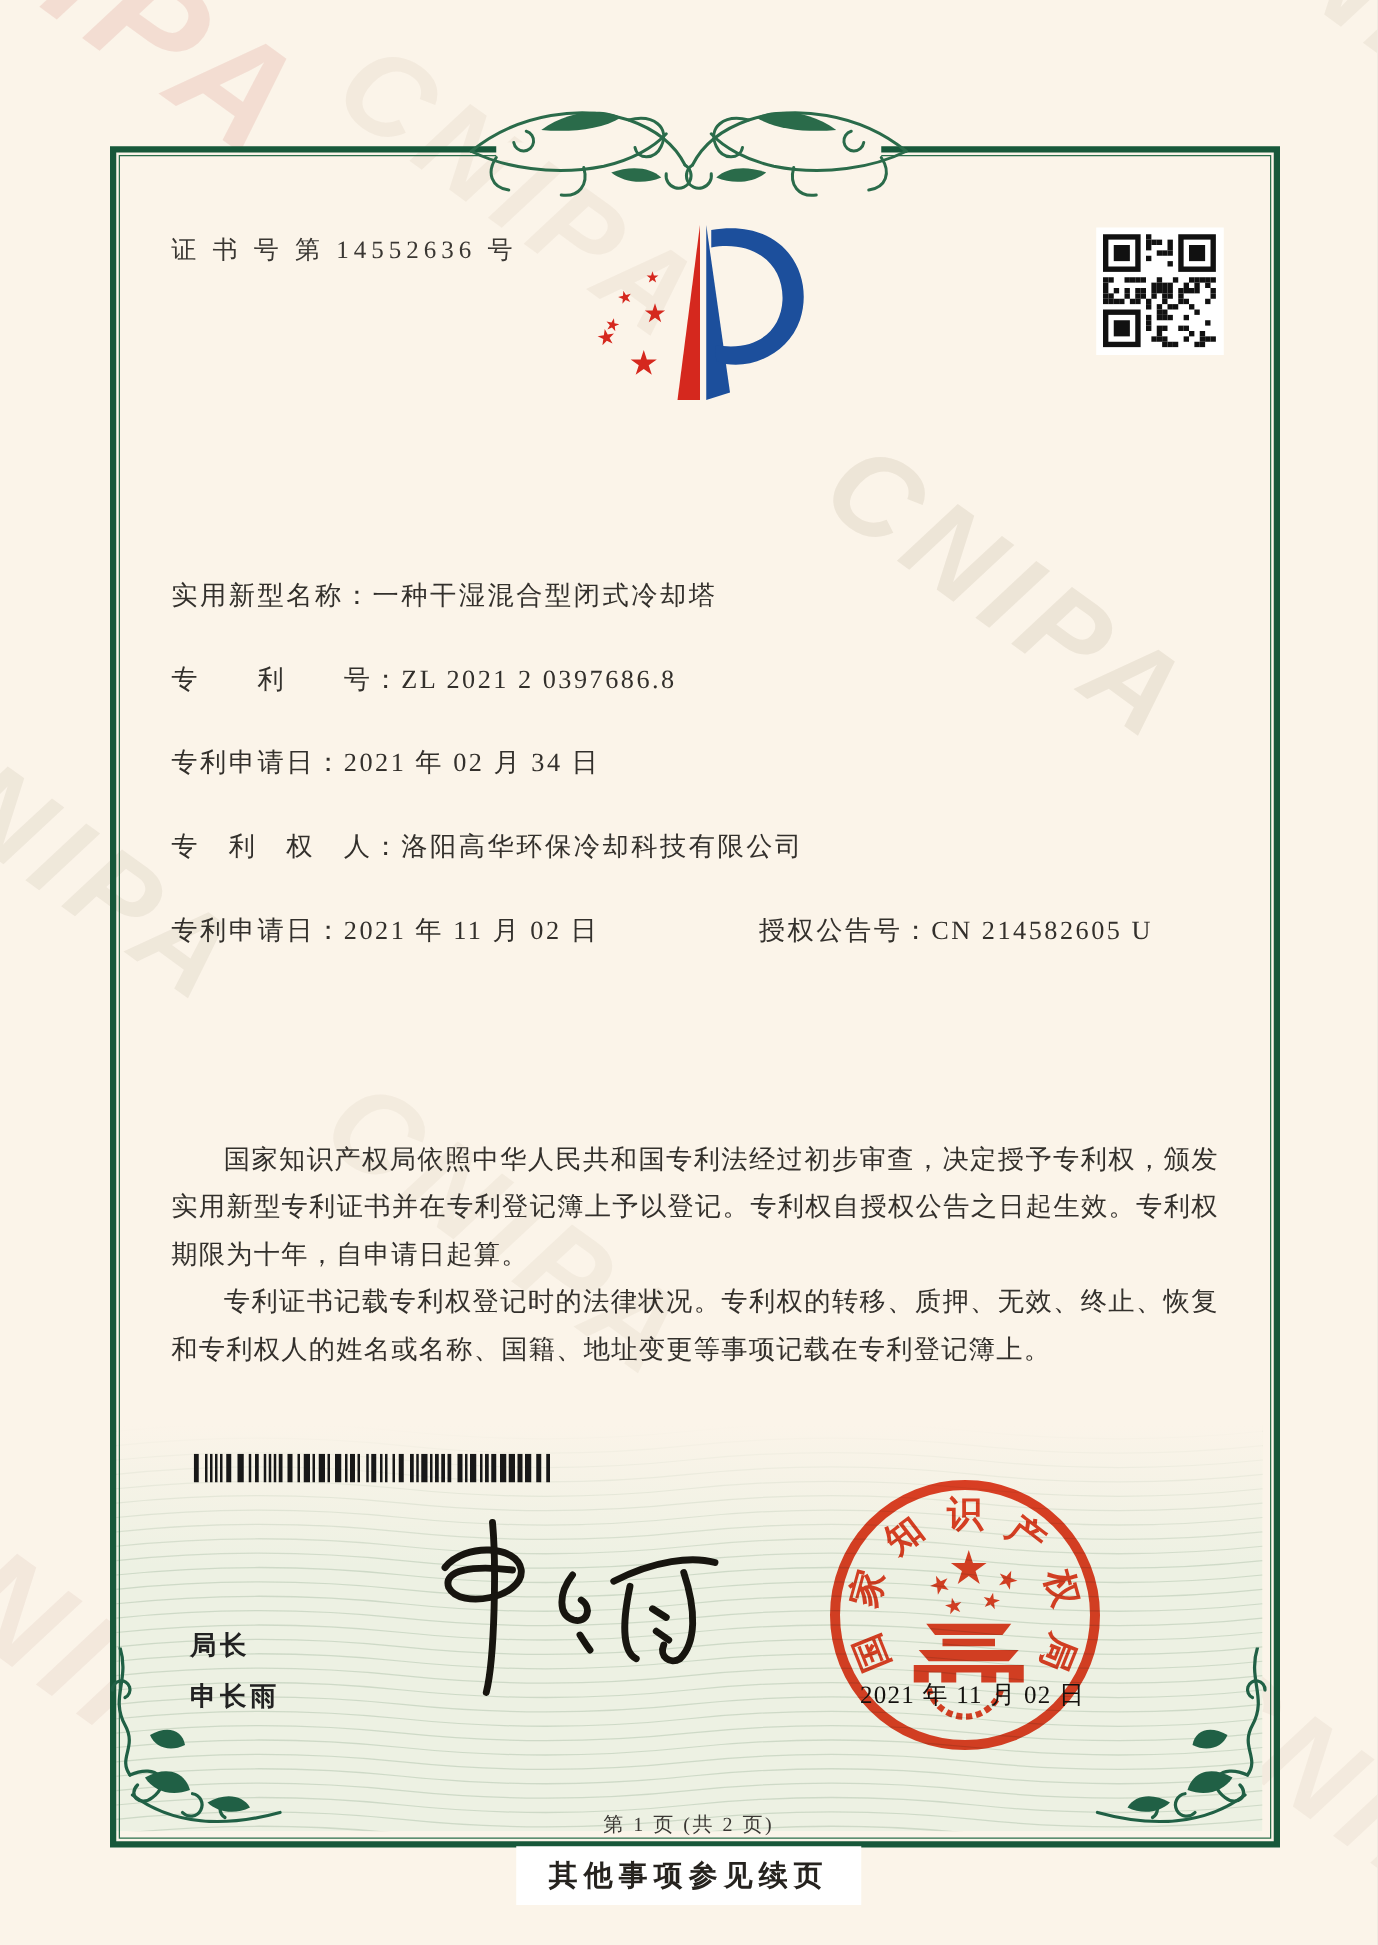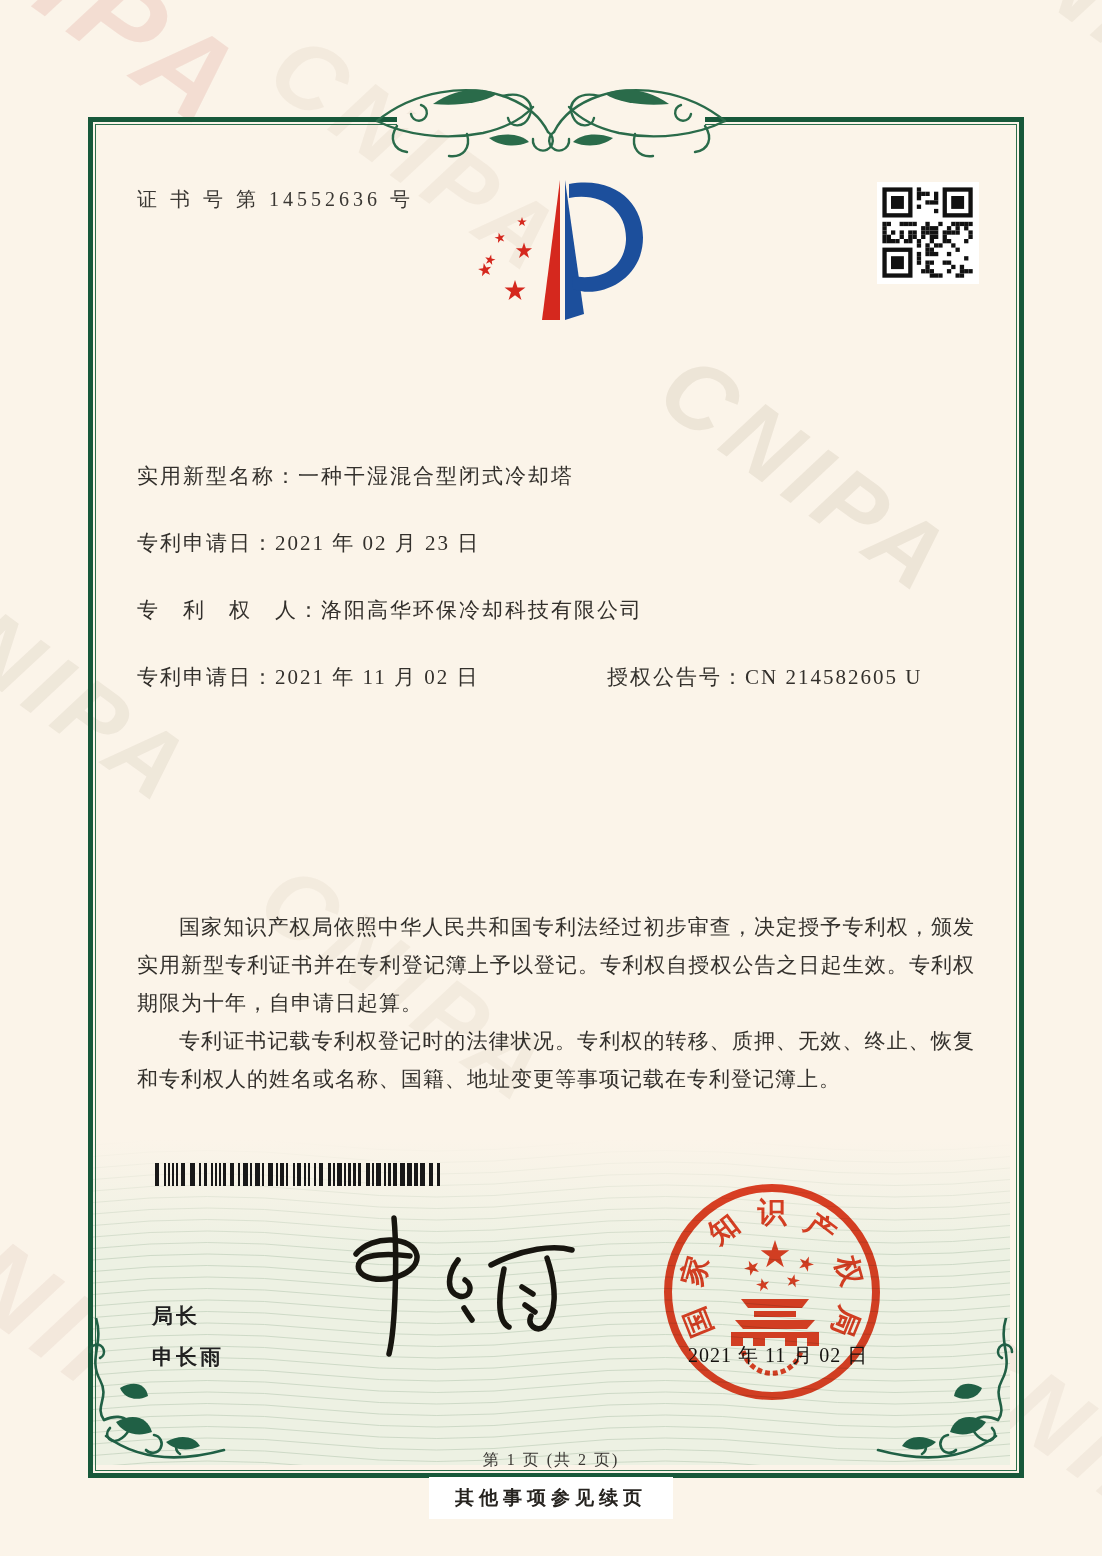--- a/index.html
+++ b/index.html
@@ -34,21 +34,21 @@
   .sig{position:absolute;left:298px;top:1208px;z-index:4;}
   .seal{position:absolute;left:659px;top:1179px;width:226px;height:226px;z-index:5;opacity:.95;
         mix-blend-mode:multiply;}
   .seal-ring-text{position:absolute;inset:0;font-weight:700;color:#e0361a;}
   .seal-ring-text span{position:absolute;left:50%;top:50%;width:32px;height:32px;margin:-16px 0 0 -16px;
         text-align:center;font-size:29px;line-height:32px;transform-origin:50% 50%;display:block;}
   .seal-date{position:absolute;left:688px;top:1342px;font-size:20px;letter-spacing:1px;color:#14120f;z-index:6;}
   .pagenum{position:absolute;left:0;right:0;top:1422px;text-align:center;font-size:16px;
            letter-spacing:2px;z-index:4;color:#3a3733;margin-top:28px;}
   .contnote{position:absolute;left:50%;top:1477px;transform:translateX(-50%);background:#ffffff;
-            padding:8px 26px;font-size:19px;font-weight:600;letter-spacing:5px;z-index:4;color:#26231f;}
+            padding:8px 26px;font-size:23px;font-weight:600;letter-spacing:5px;z-index:4;color:#26231f;}
 </style>
 </head>
 <body>
 
 <div class="page">
 
   <div id="wml">
       <div class="wm" style="left: -140px; top: -90px; font-size: 120px; color: rgba(224, 168, 158, 0.3);">CNIPA</div>
       <div class="wm" style="left: 250px; top: 100px; font-size: 95px; color: rgba(190, 172, 148, 0.13);">CNIPA</div>
       <div class="wm" style="left: 640px; top: 420px; font-size: 95px; color: rgba(186, 170, 146, 0.2);">CNIPA</div>
@@ -270,21 +270,22 @@
 <rect x="74.2" y="14" width="12.899999999999999" height="12.899999999999999" fill="#111"></rect>
         <rect x="5.4" y="65.6" width="30.099999999999998" height="30.099999999999998" fill="#111"></rect>
 <rect x="9.7" y="69.9" width="21.5" height="21.5" fill="#fff"></rect>
 <rect x="14" y="74.2" width="12.899999999999999" height="12.899999999999999" fill="#111"></rect>
       </g>
     </svg>
 
 
   <div class="fields">
     <div class="frow"><span>实用新型名称：</span><span>一种干湿混合型闭式冷却塔</span></div>
-    <div class="frow"><span>专利申请日：</span><span>2021 年 02 月 23 日</span></div>
+    <div class="frow"><span>专　　利　　号：</span><span>ZL 2021 2 0397686.8</span></div>
+    <div class="frow"><span>专利申请日：</span><span>2021 年 02 月 34 日</span></div>
     <div class="frow"><span>专　利　权　人：</span><span>洛阳高华环保冷却科技有限公司</span></div>
     <div class="frow">
       <span>专利申请日：</span><span>2021 年 11 月 02 日</span>
       <span class="grant2"><span>授权公告号：</span><span>CN 214582605 U</span></span>
     </div>
   </div>
 
   <div class="paras">
     <p>国家知识产权局依照中华人民共和国专利法经过初步审查，决定授予专利权，颁发实用新型专利证书并在专利登记簿上予以登记。专利权自授权公告之日起生效。专利权期限为十年，自申请日起算。</p>
     <p>专利证书记载专利权登记时的法律状况。专利权的转移、质押、无效、终止、恢复和专利权人的姓名或名称、国籍、地址变更等事项记载在专利登记簿上。</p>

